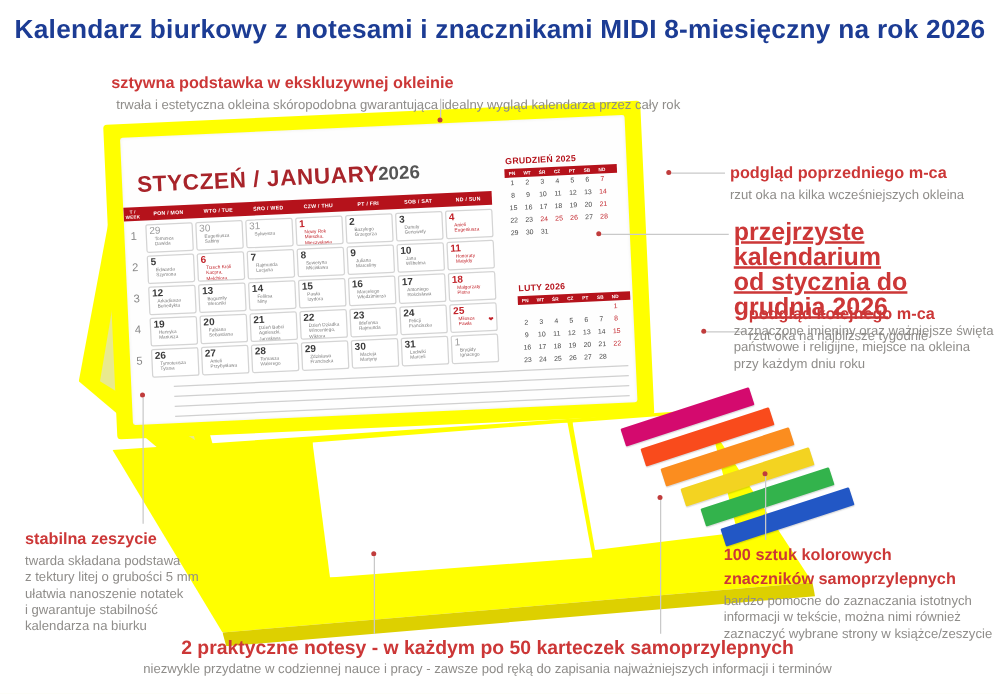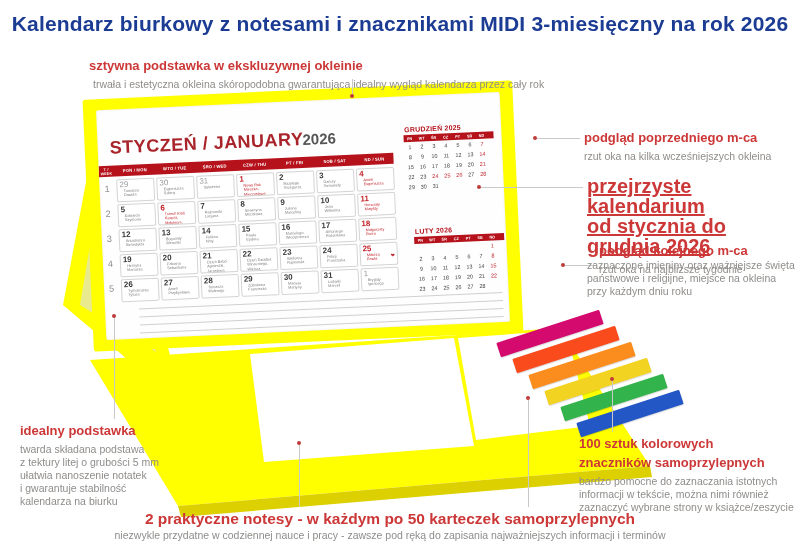--- a/index.html
+++ b/index.html
@@ -60,21 +60,21 @@
         clip-path:polygon(458px 338px,566px 330px,590px 426px,476px 440px);}
   #markers{position:absolute;left:488px;top:300px;width:200px;height:160px;}
   .strip{position:absolute;width:108px;height:15px;transform:rotate(-18deg);border-radius:1px;
          box-shadow:0 1px 1px rgba(0,0,0,.15);}
 </style>
 </head>
 <body>
 
 <div id="stage">
 
-  <div class="page-title">Kalendarz biurkowy z notesami i znacznikami MIDI 3-miesięczny na rok 2026</div>
+  <div class="page-title">Kalendarz biurkowy z notesami i znacznikami MIDI 8-miesięczny na rok 2026</div>
 
   <div class="shape" id="standA"></div>
   <div class="shape" id="standB"></div>
   <div class="shape" id="base"></div>
   <div class="shape" id="baseEdge"></div>
 
   <div id="board">
     <div id="card">
       <div class="month-title">STYCZEŃ / JANUARY</div>
       <div class="year">2026</div>
@@ -422,21 +422,21 @@
 państwowe i religijne, miejsce na okleina
 przy każdym dniu roku</div>
   </div>
 
   <div class="ann" style="left:599px;top:241px;">
     <div class="ann-h">podgląd kolejnego m-ca</div>
     <div class="ann-s">rzut oka na najbliższe tygodnie</div>
   </div>
 
   <div class="ann" style="left:20px;top:421px;">
-    <div class="ann-h">idealny podstawka</div>
+    <div class="ann-h">stabilna zeszycie</div>
     <div class="ann-s">twarda składana podstawa
 z tektury litej o grubości 5 mm
 ułatwia nanoszenie notatek
 i gwarantuje stabilność
 kalendarza na biurku</div>
   </div>
 
   <div class="ann" style="left:579px;top:434px;">
     <div class="ann-h">100 sztuk kolorowych
 znaczników samoprzylepnych</div>

